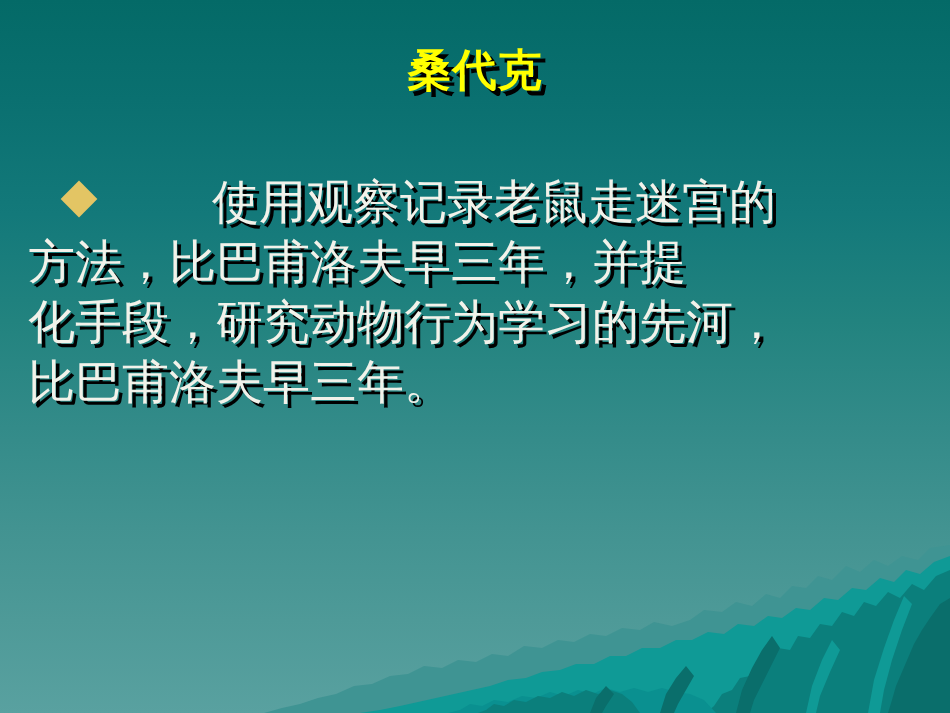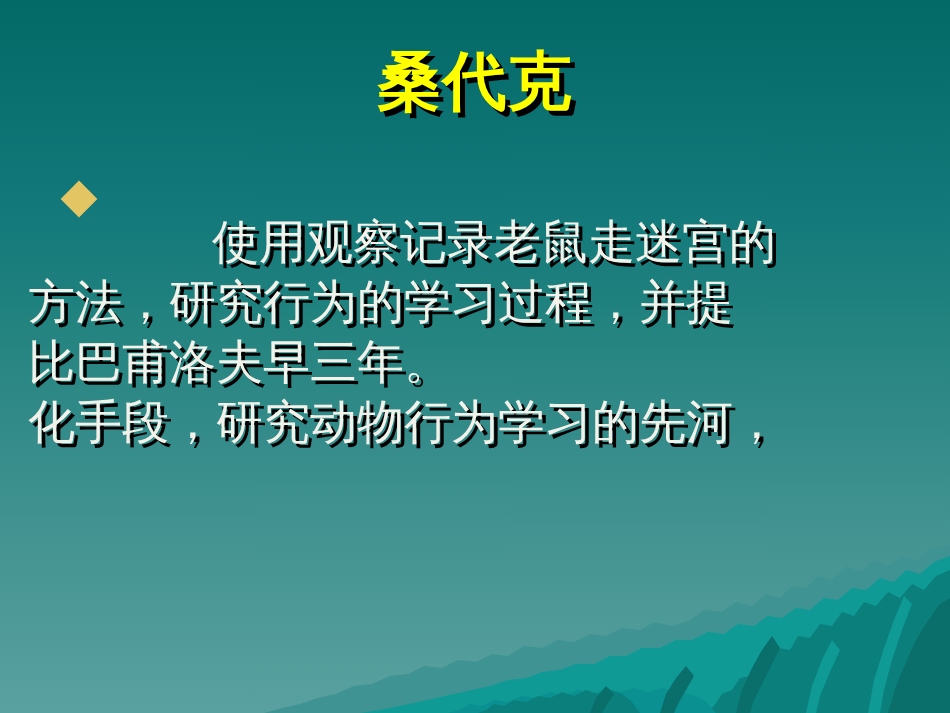--- a/index.html
+++ b/index.html
@@ -35,21 +35,21 @@
     pointer-events: none;
   }
 
   
   .title {
     position: absolute;
     left: 0;
     top: 48px;
     width: 950px;
     text-align: center;
-    font-size: 64px;
+    font-size: 44px;
     line-height: 1.05;
     font-weight: bold;
     color: #ffff00;
     letter-spacing: 1px;
     text-shadow: 5px 5px 0 #000000;
     white-space: nowrap;
   }
 
   
   .body-block {
@@ -78,21 +78,20 @@
   .body-line {
     font-size: 47px;
     line-height: 60px;
     color: #f2f2ea;
     text-shadow: 4px 4px 0 #000000;
     white-space: nowrap;
     letter-spacing: 0px;
   }
   .body-line.indent {
     text-indent: 114px;
-    margin-top: 40px;
   }
   .body-rest {
     margin-left: -32px;
   }
 </style>
 </head>
 <body>
 
 <div class="slide">
 
@@ -143,19 +142,19 @@
   <div class="title">桑代克</div>
 
   <div class="body-block">
     <div class="body-first-row">
       <div class="bullet"></div>
       <div class="body-lines">
         <div class="body-line indent">使用观察记录老鼠走迷宫的</div>
       </div>
     </div>
     <div class="body-rest">
-      <div class="body-line">方法，研究行为的学习过程，并提</div>
+      <div class="body-line">方法，比巴甫洛夫早三年，并提</div>
+      <div class="body-line">化手段，研究动物行为学习的先河，</div>
       <div class="body-line">比巴甫洛夫早三年。</div>
-      <div class="body-line">化手段，研究动物行为学习的先河，</div>
     </div>
   </div>
 
 </div>
 
 </body></html>

